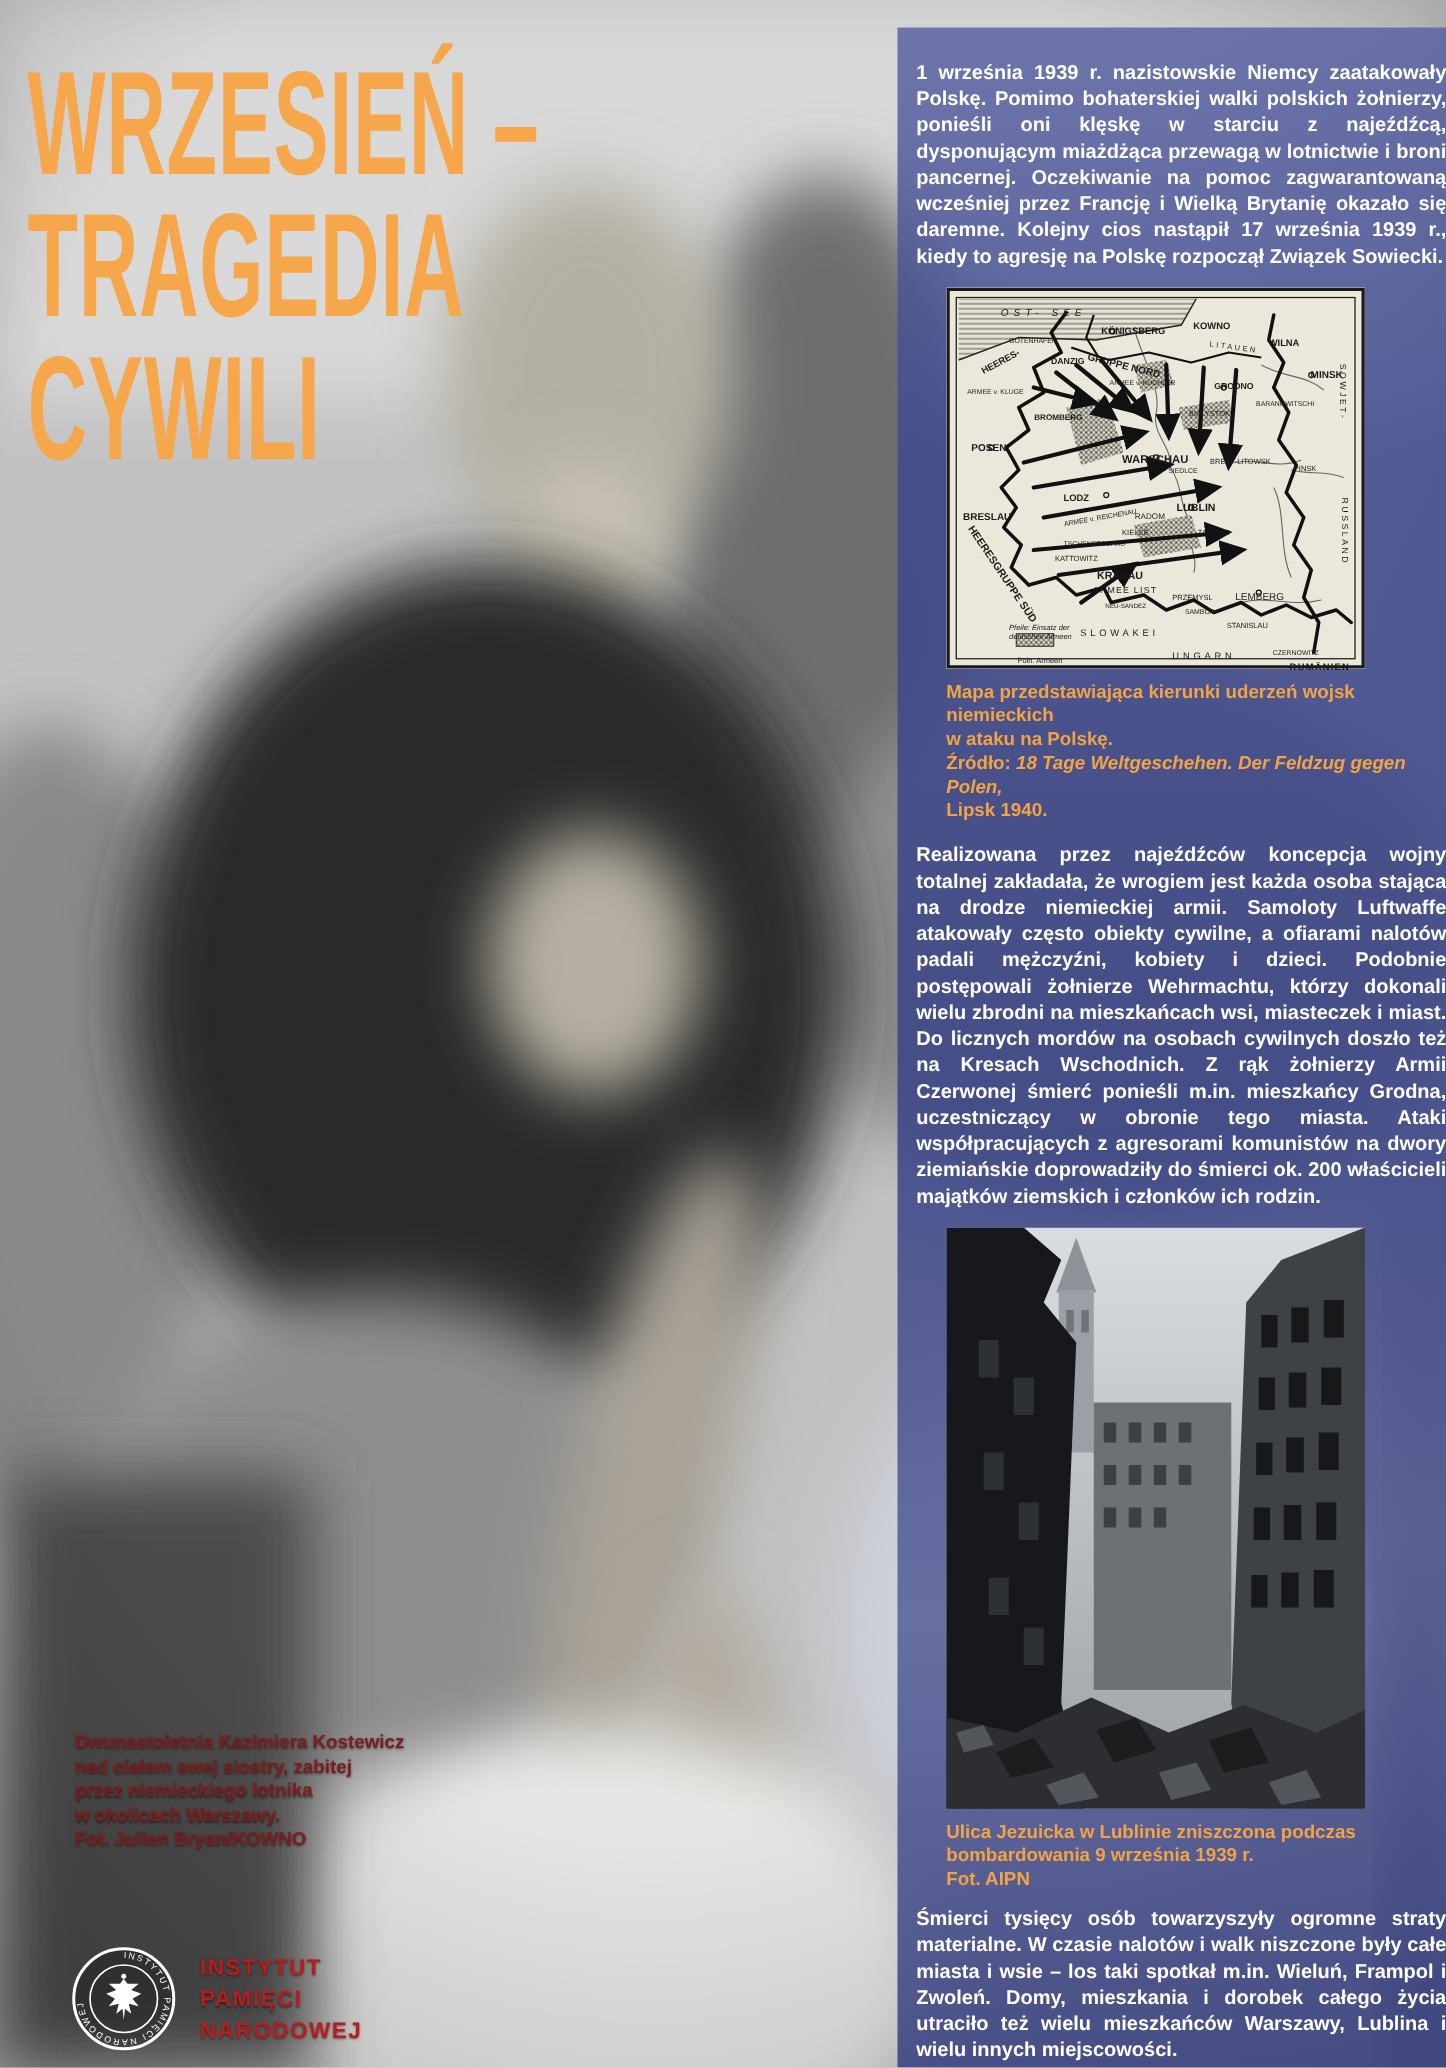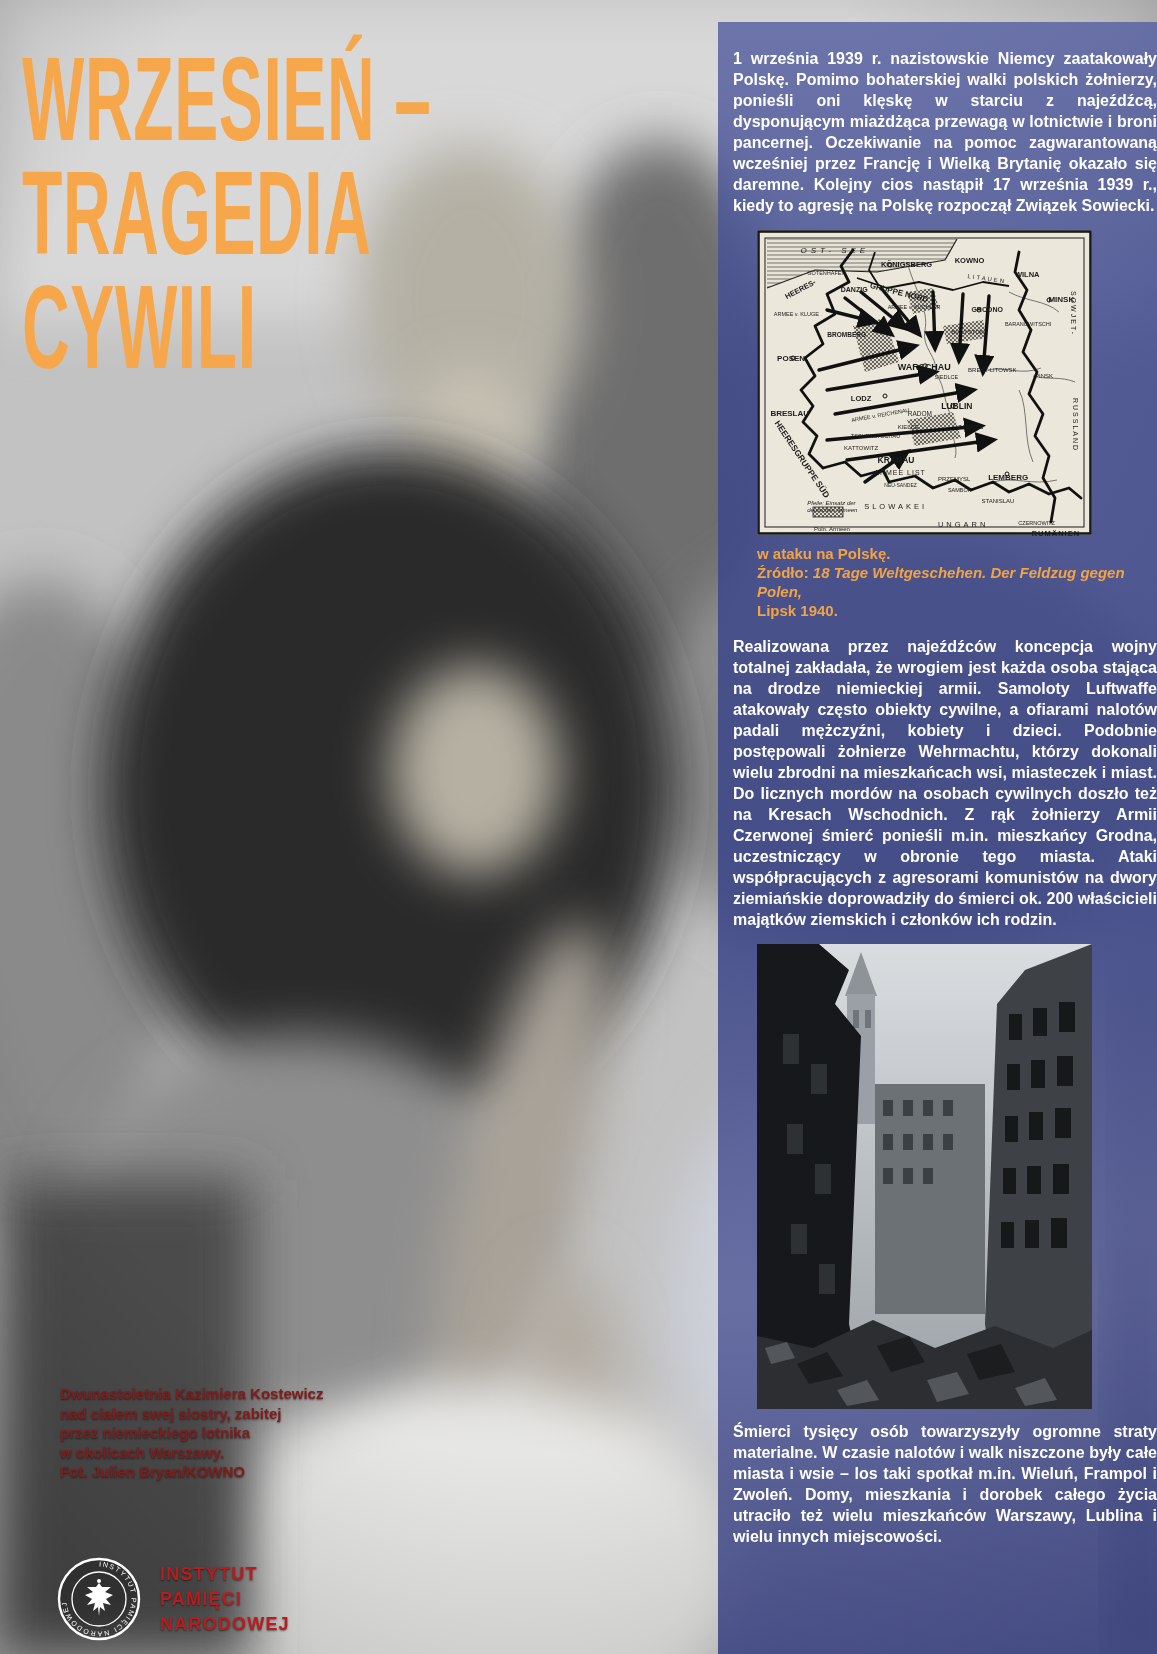--- a/index.html
+++ b/index.html
@@ -235,34 +235,35 @@
       <span class="maplabel" style="left: 45%; top: 59.5%; font-size: 6.5px;">RADOM</span>
       <span class="maplabel" style="left: 55%; top: 56.5%; font-size: 8.5px; font-weight: 700;">LUBLIN</span>
       <span class="maplabel" style="left: 42%; top: 63.5%; font-size: 6px;">KIELCE</span>
       <span class="maplabel" style="left: 60%; top: 63.5%; font-size: 6px;">ZAMOSC</span>
       <span class="maplabel" style="left: 28%; top: 67%; font-size: 5.5px;">TSCHENSTOCHAU</span>
       <span class="maplabel" style="left: 26%; top: 70.5%; font-size: 6px;">KATTOWITZ</span>
       <span class="maplabel" style="left: 36%; top: 74%; font-size: 8.5px; font-weight: 700;">KRAKAU</span>
       <span class="maplabel" style="left: 35%; top: 78.5%; font-size: 7px; letter-spacing: 1px;">ARMEE LIST</span>
       <span class="maplabel" style="left: 38%; top: 83%; font-size: 5px;">NEU-SANDEZ</span>
       <span class="maplabel" style="left: 54%; top: 80.5%; font-size: 6px;">PRZEMYSL</span>
-      <span class="maplabel" style="left: 69%; top: 80%; font-size: 8px; font-weight: 700;">LEMBERG</span>
+      <span class="maplabel" style="left: 69%; top: 80%; font-size: 8px; font-weight: 400;">LEMBERG</span>
       <span class="maplabel" style="left: 57%; top: 84.5%; font-size: 5.5px;">SAMBOR</span>
       <span class="maplabel" style="left: 67%; top: 88%; font-size: 6px;">STANISLAU</span>
       <span class="maplabel" style="left: 32%; top: 89.5%; font-size: 7.5px; letter-spacing: 3px;">SLOWAKEI</span>
       <span class="maplabel" style="left: 54%; top: 95.5%; font-size: 7.5px; letter-spacing: 3px; text-align: right;">UNGARN</span>
       <span class="maplabel" style="left: 78%; top: 95.5%; font-size: 5.5px;">CZERNOWITZ</span>
       <span class="maplabel" style="left: 82%; top: 98.2%; font-size: 7.5px; font-weight: 700; letter-spacing: 1px;">RUMÄNIEN</span>
       <span class="maplabel" style="left: 93.5%; top: 20%; font-size: 7px; letter-spacing: 2px; writing-mode: vertical-rl;">SOWJET-</span>
       <span class="maplabel" style="left: 94%; top: 55%; font-size: 7px; letter-spacing: 2px; writing-mode: vertical-rl;">RUSSLAND</span>
       <span class="maplabel wrap" style="left: 15%; top: 88.5%; font-size: 6px; font-style: italic; width: 72px;">Pfeile: Einsatz der deutschen Armeen</span>
       <span class="maplabel" style="left: 17%; top: 97%; font-size: 6px;">Poln. Armeen</span>
     </div>
 
   <div class="fig-caption">
+    <div>Mapa przedstawiająca kierunki uderzeń wojsk niemieckich</div>
     <div>w ataku na Polskę.</div>
     <div><span>Źródło: </span><span class="src-title">18 Tage Weltgeschehen. Der Feldzug gegen Polen,</span></div>
     <div>Lipsk 1940.</div>
   </div>
 
   <p class="para" id="para2">Realizowana przez najeźdźców koncepcja wojny totalnej zakładała, że wrogiem jest każda osoba stająca na drodze niemieckiej armii. Samoloty Luftwaffe atakowały często obiekty cywilne, a ofiarami nalotów padali mężczyźni, kobiety i dzieci. Podobnie postępowali żołnierze Wehrmachtu, którzy dokonali wielu zbrodni na mieszkańcach wsi, miasteczek i miast. Do licznych mordów na osobach cywilnych doszło też na Kresach Wschodnich. Z rąk żołnierzy Armii Czerwonej śmierć ponieśli m.in. mieszkańcy Grodna, uczestniczący w obronie tego miasta. Ataki współpracujących z agresorami komunistów na dwory ziemiańskie doprowadziły do śmierci ok. 200 właścicieli majątków ziemskich i członków ich rodzin.</p>
 
   <div id="ruins-fig">
     <svg viewBox="0 0 335 465" width="335" height="465" preserveAspectRatio="none" aria-hidden="true">
       <defs>
@@ -332,16 +333,21 @@
       </g>
       <g fill="#53575b">
         <polygon points="80,446 110,436 122,456 90,462"></polygon>
         <polygon points="170,436 200,428 212,450 180,458"></polygon>
         <polygon points="258,444 288,434 300,456 268,462"></polygon>
         <polygon points="8,404 30,398 38,414 14,420"></polygon>
       </g>
     </svg>
   </div>
 
+  <div class="fig-caption">
+    <div>Ulica Jezuicka w Lublinie zniszczona podczas</div>
+    <div>bombardowania 9 września 1939 r.</div>
+    <div>Fot. AIPN</div>
+  </div>
 
   <p class="para" id="para3">Śmierci tysięcy osób towarzyszyły ogromne straty materialne. W czasie nalotów i walk niszczone były całe miasta i wsie – los taki spotkał m.in. Wieluń, Frampol i Zwoleń. Domy, mieszkania i dorobek całego życia utraciło też wielu mieszkańców Warszawy, Lublina i wielu innych miejscowości.</p>
 
 </div>
 
 </body></html>

